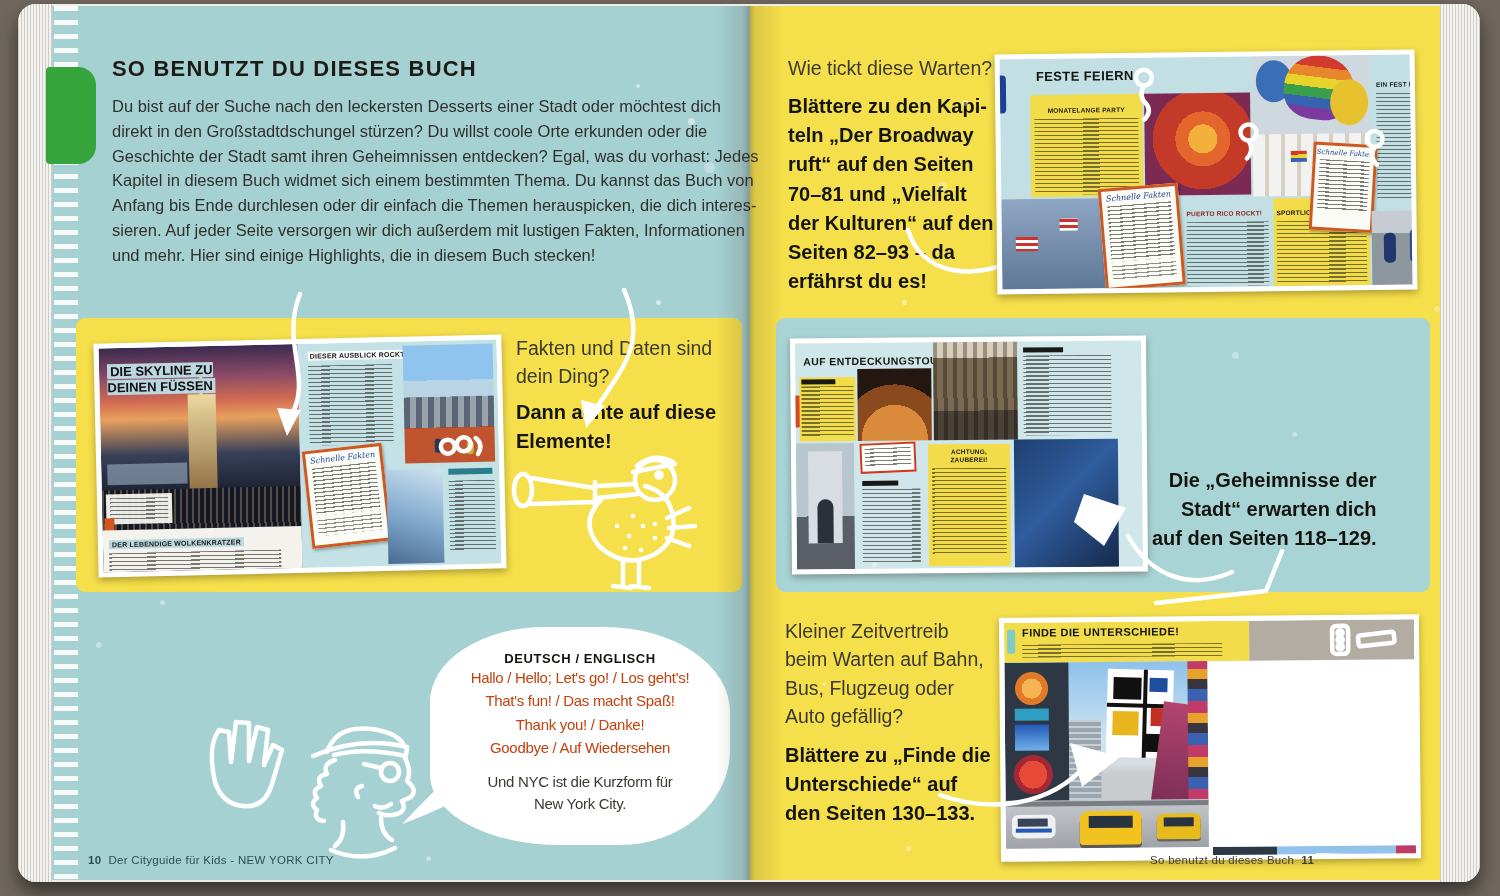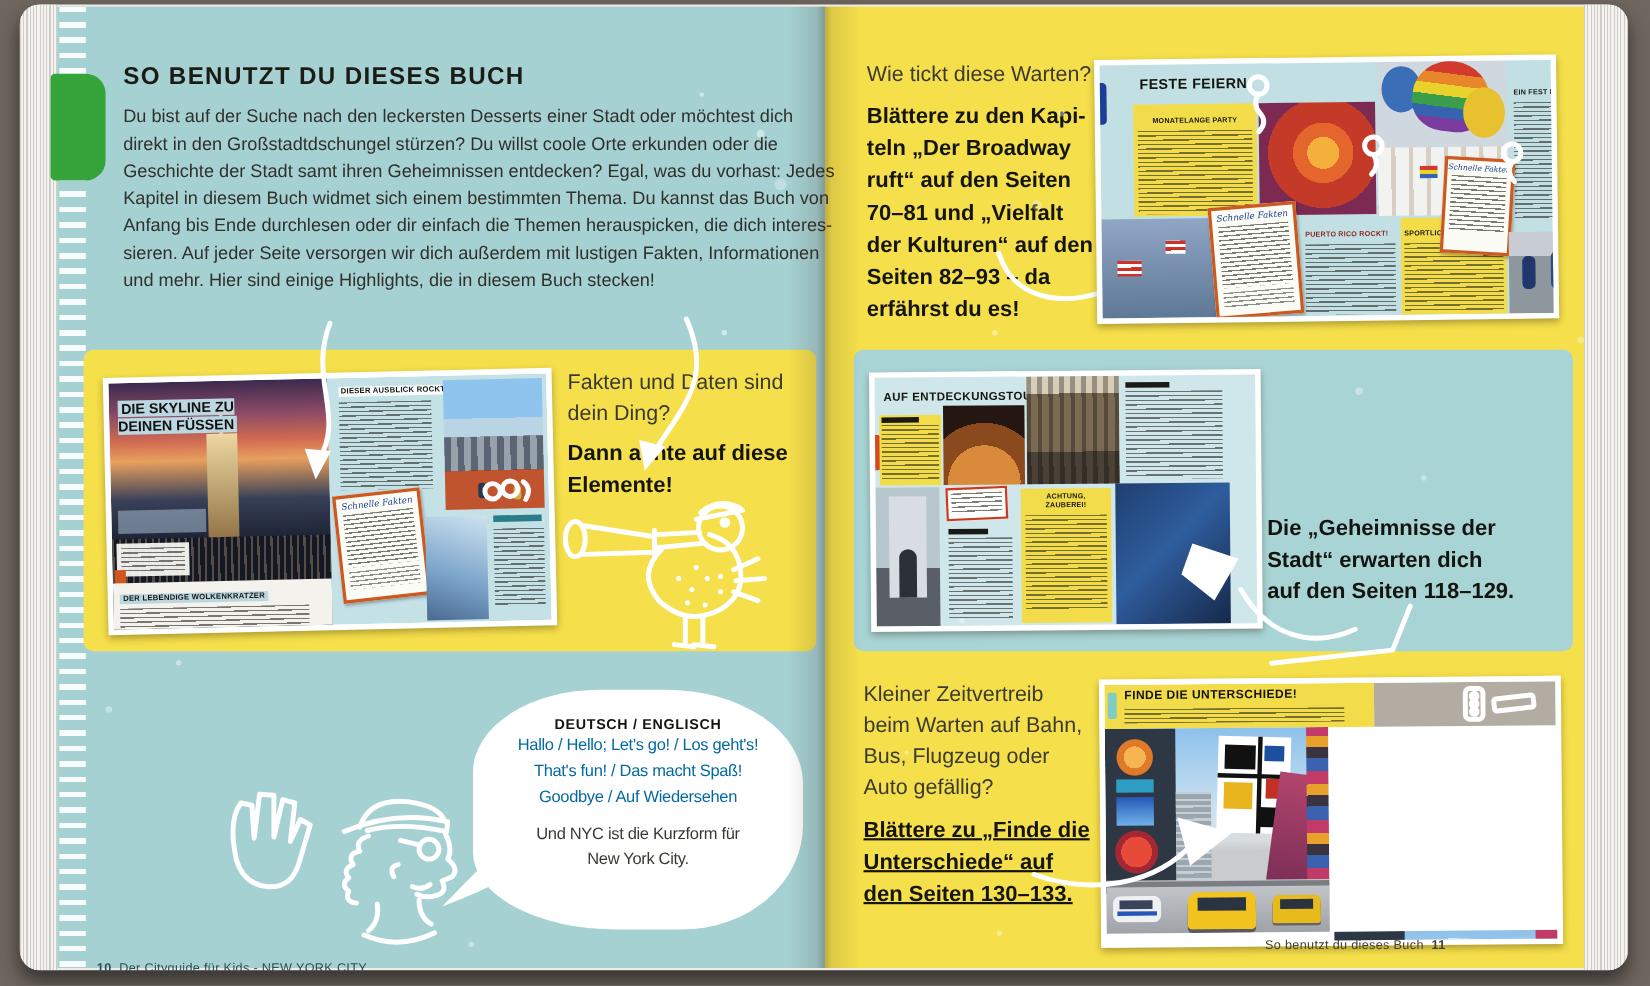--- a/index.html
+++ b/index.html
@@ -22,21 +22,21 @@
   .box{border-radius:9px;}
   .thumb{background:#fff;box-shadow:0 3px 7px rgba(40,30,10,.35);padding:5px;box-sizing:border-box;}
   .t-in{position:relative;width:100%;height:100%;overflow:hidden;}
   .mh{display:inline-block;font-size:7px;font-weight:800;color:#191914;letter-spacing:.2px;line-height:1.3;}
   .hl-w{background:rgba(255,255,255,.9);padding:0 2px;}
   .ft{background-image:repeating-linear-gradient(to bottom,rgba(35,35,30,.6) 0 1.2px,transparent 1.2px 4px);}
   .sticky{background:#fcfcf6;border:3px solid #cc5a20;box-shadow:1px 2px 3px rgba(0,0,0,.3);}
   .s-title{font-family:"DejaVu Serif",serif;font-style:italic;font-size:8px;color:#1c3f96;text-align:center;margin:3px 0 3px;}
   .bubble{background:#fff;border-radius:115px 125px 110px 130px/75px 85px 95px 70px;text-align:center;box-sizing:border-box;padding:24px 14px 0;}
   .bub-title{font-size:13px;font-weight:800;letter-spacing:.6px;color:#14140f;}
-  .bub-line{font-size:15px;letter-spacing:-.3px;line-height:1.55;color:#0369a1;white-space:nowrap;}
+  .bub-line{font-size:15px;letter-spacing:-.3px;line-height:1.55;color:#c2410c;white-space:nowrap;}
   .bub-note{font-size:15px;letter-spacing:-.3px;line-height:1.45;color:#3a3a33;margin-top:12px;}
   .foot{font-size:11.5px;letter-spacing:.3px;}
   .dot{border-radius:50%;background:#fff;}
   svg{overflow:visible;}
   .doodle{stroke:#fff;stroke-width:4.5;fill:none;stroke-linecap:round;stroke-linejoin:round;}
   .doodle-f{fill:#fff;stroke:none;}
   .sky-title{font-size:13px;font-weight:800;line-height:1.25;color:#111;white-space:pre-line;}
   .sky-title span{background:#bcd7e0;padding:0 3px;}
   .mini-title{font-size:13px;font-weight:800;color:#15150f;letter-spacing:.4px;}
   .ts{position:relative;overflow:hidden;background:linear-gradient(180deg,#8ec1ea 0%,#cfe4f2 42%,#d8dde0 55%,#c9ccce 60%);}
@@ -189,26 +189,27 @@
     </g>
   </svg>
 
   <svg class="abs" style="left:398px;top:738px;" width="95" height="92" viewBox="0 0 95 92">
     <path class="doodle-f" d="M 86 6 Q 40 48 4 86 Q 58 66 92 42 Z"></path>
   </svg>
   <div class="abs bubble" style="left:430px;top:627px;width:300px;height:218px;">
     <div class="bub-title">DEUTSCH / ENGLISCH</div>
     <div class="bub-line">Hallo / Hello; Let's go! / Los geht's!</div>
     <div class="bub-line">That's fun! / Das macht Spaß!</div>
+    <div class="bub-line">Thank you! / Danke!</div>
     <div class="bub-line">Goodbye / Auf Wiedersehen</div>
     <div class="bub-note pre">Und NYC ist die Kurzform für
 New York City.</div>
   </div>
 
-  <div class="abs foot" style="left:88px;top:854px;color:#2f4d52;margin-top:21px;">
+  <div class="abs foot" style="left:88px;top:854px;color:#2f4d52;">
     <b>10</b>&nbsp;&nbsp;<span>Der Cityguide für Kids - NEW YORK CITY</span>
   </div>
 
   <div class="abs q-txt" style="left:788px;top:54px;">Wie tickt diese Warten?</div>
   <div class="abs a-txt pre" style="left:788px;top:92px;">Blättere zu den Kapi-
 teln „Der Broadway
 ruft“ auf den Seiten
 70–81 und „Vielfalt
 der Kulturen“ auf den
 Seiten 82–93 – da
@@ -309,32 +310,32 @@
       </div>
       <div class="abs" style="left:218px;top:98px;width:104px;height:128px;background:linear-gradient(135deg,#1e3f6e,#2f5d9e 45%,#16294a);"></div>
     </div>
   </div>
 
   <svg class="abs" style="left:1040px;top:450px;z-index:6;" width="200" height="140" viewBox="0 0 200 140">
     <path class="doodle" stroke-width="5.5" d="M 192 122 C 152 140, 112 128, 88 86"></path>
     <polygon class="doodle-f" points="44,44 86,58 64,96 34,72"></polygon>
   </svg>
 
-  <div class="abs a-txt pre" style="left:1152px;top:466px;">Die „Geheimnisse der
+  <div class="abs a-txt pre" style="left:1152px;top:466px;text-align:right;">Die „Geheimnisse der
 Stadt“ erwarten dich
 auf den Seiten 118–129.</div>
   <svg class="abs" style="left:1150px;top:545px;" width="150" height="70" viewBox="0 0 150 70">
     <path class="doodle" stroke-width="5.5" d="M 132 6 L 116 46 L 6 58"></path>
   </svg>
 
   <div class="abs q-txt pre" style="left:785px;top:617px;">Kleiner Zeitvertreib
 beim Warten auf Bahn,
 Bus, Flugzeug oder
 Auto gefällig?</div>
-  <div class="abs a-txt pre" style="left:785px;top:741px;text-decoration:underline;">Blättere zu „Finde die
+  <div class="abs a-txt pre" style="left:785px;top:741px;">Blättere zu „Finde die
 Unterschiede“ auf
 den Seiten 130–133.</div>
   <svg class="abs" style="left:930px;top:715px;z-index:6;" width="210" height="105" viewBox="0 0 210 105">
     <path class="doodle" stroke-width="6" d="M 10 80 C 60 98, 120 92, 158 48"></path>
     <polygon class="doodle-f" points="140,28 190,42 152,72"></polygon>
   </svg>
 
   <div class="abs thumb" style="left:1000px;top:616px;width:420px;height:244px;transform:rotate(-.5deg);">
     <div class="t-in">
       <div class="abs" style="left:0;top:0;width:245px;height:40px;background:#f2dc4a;">

